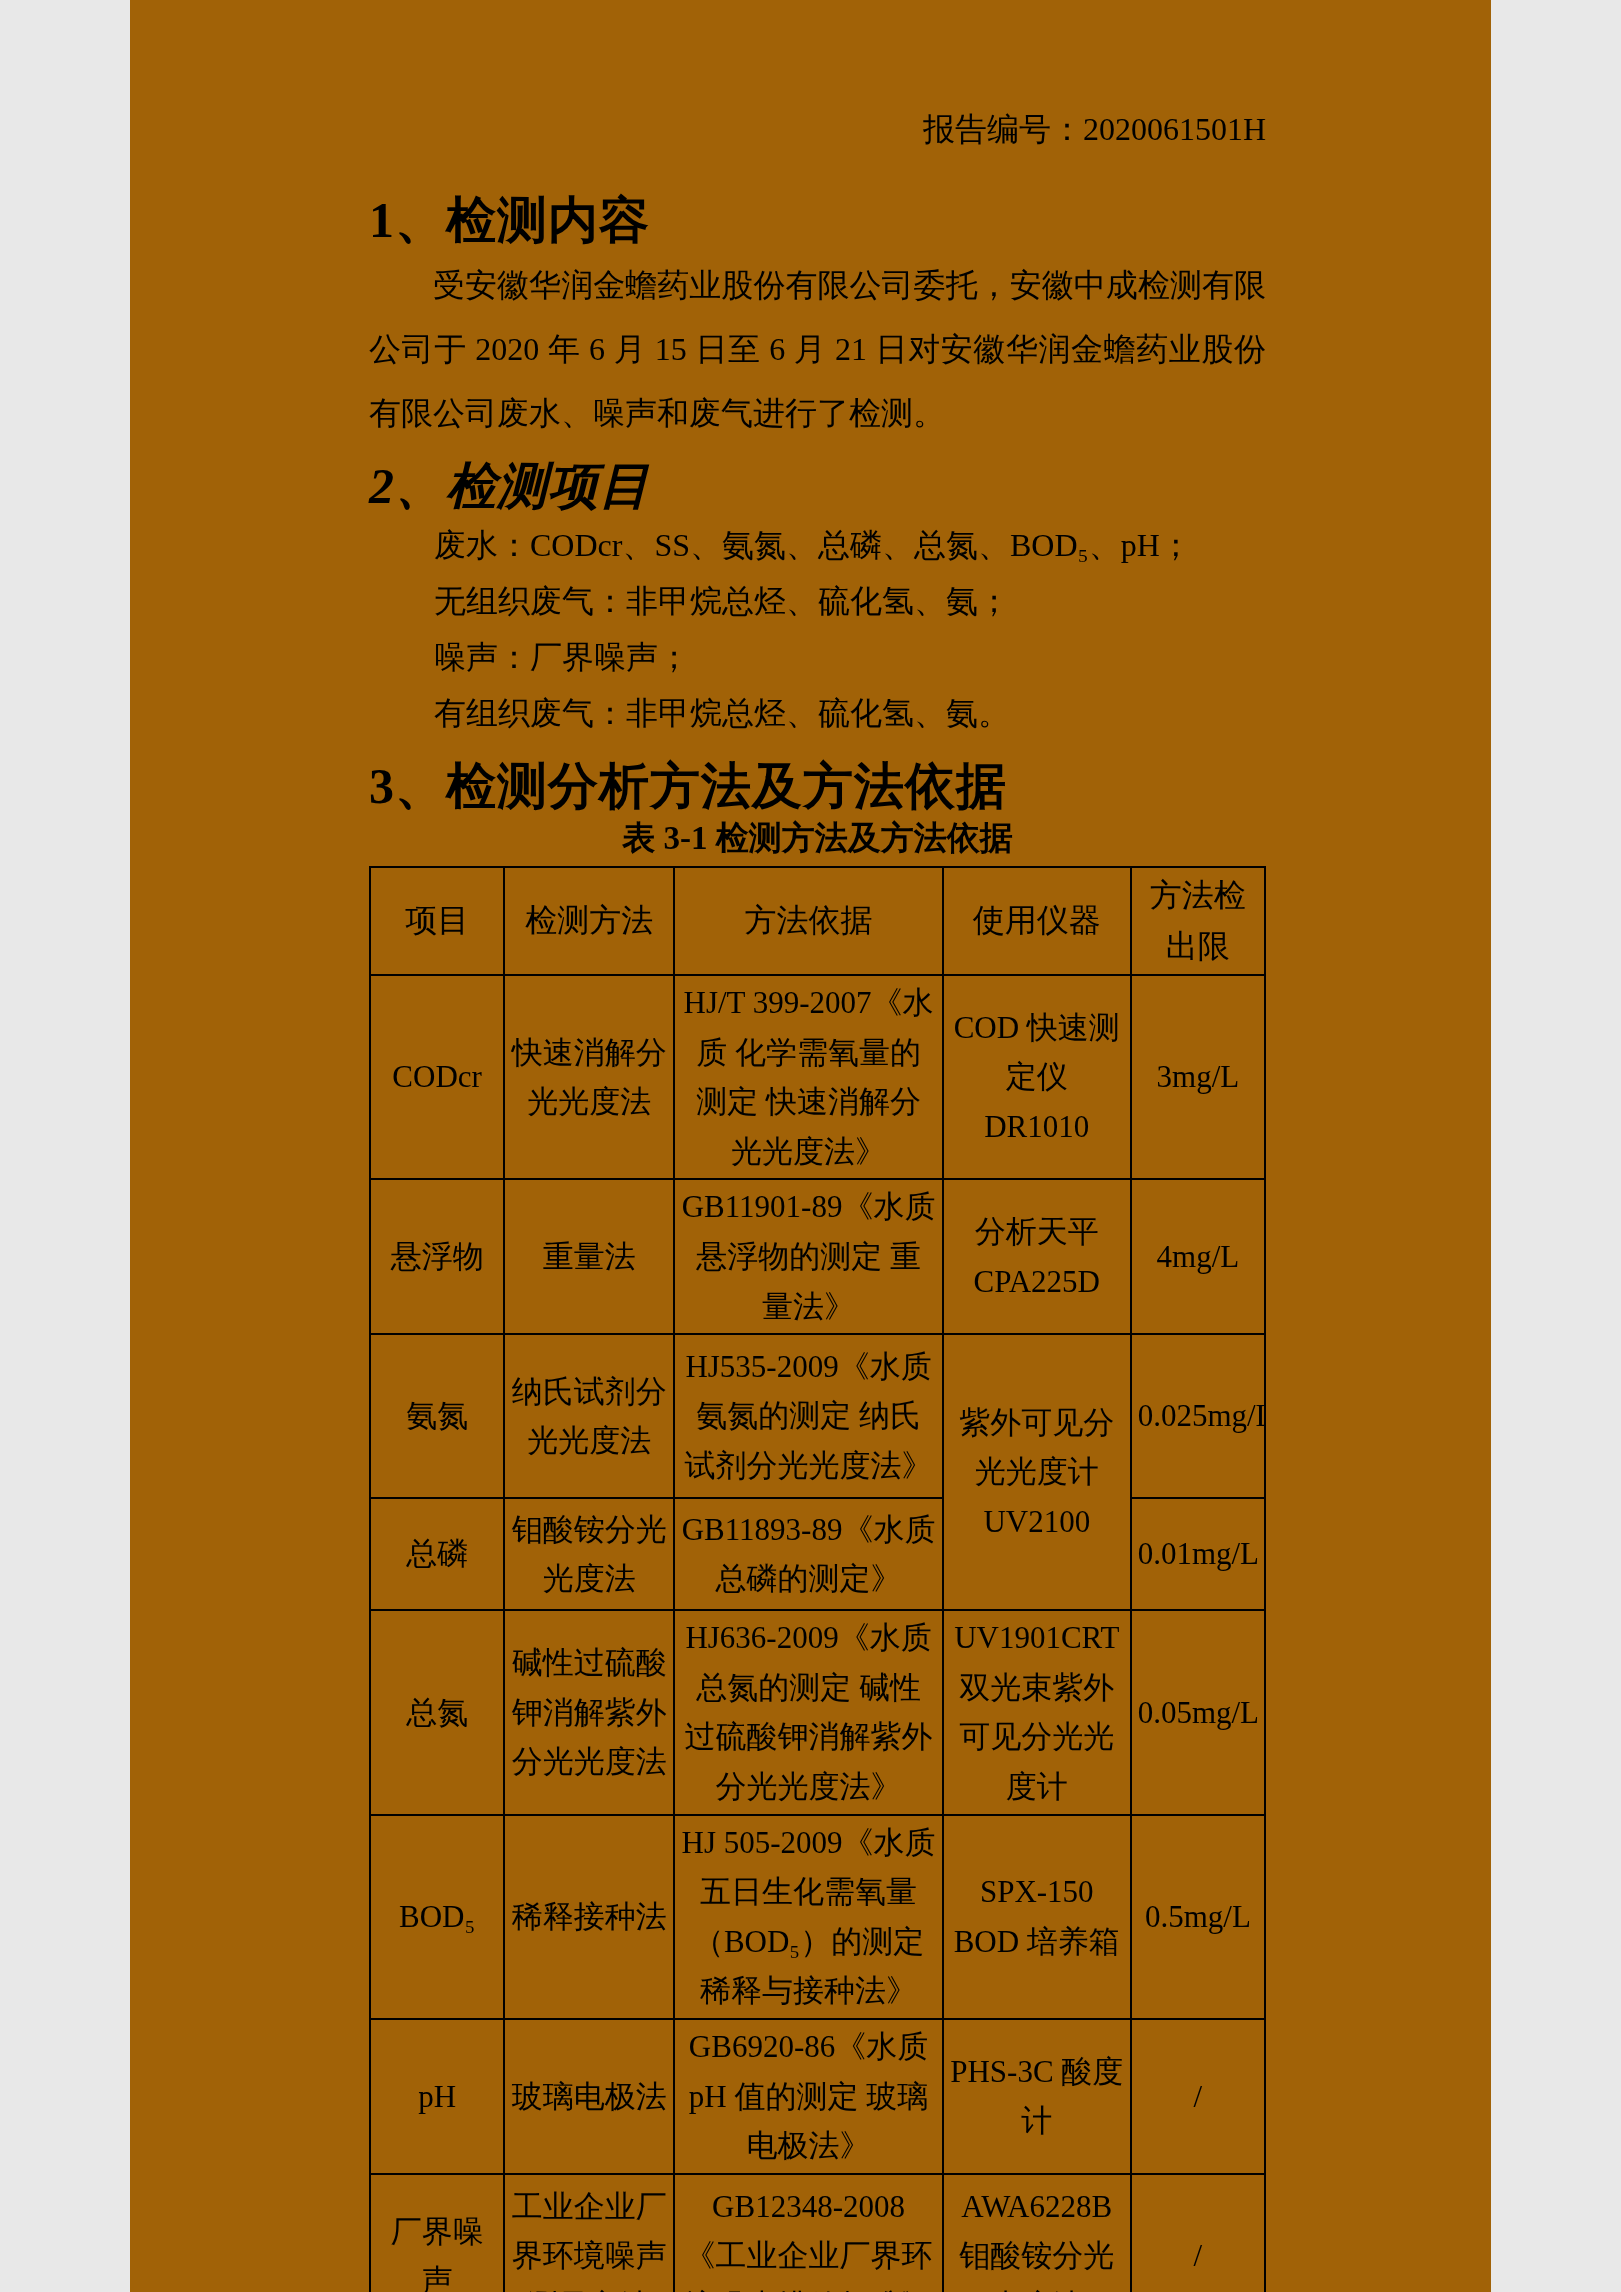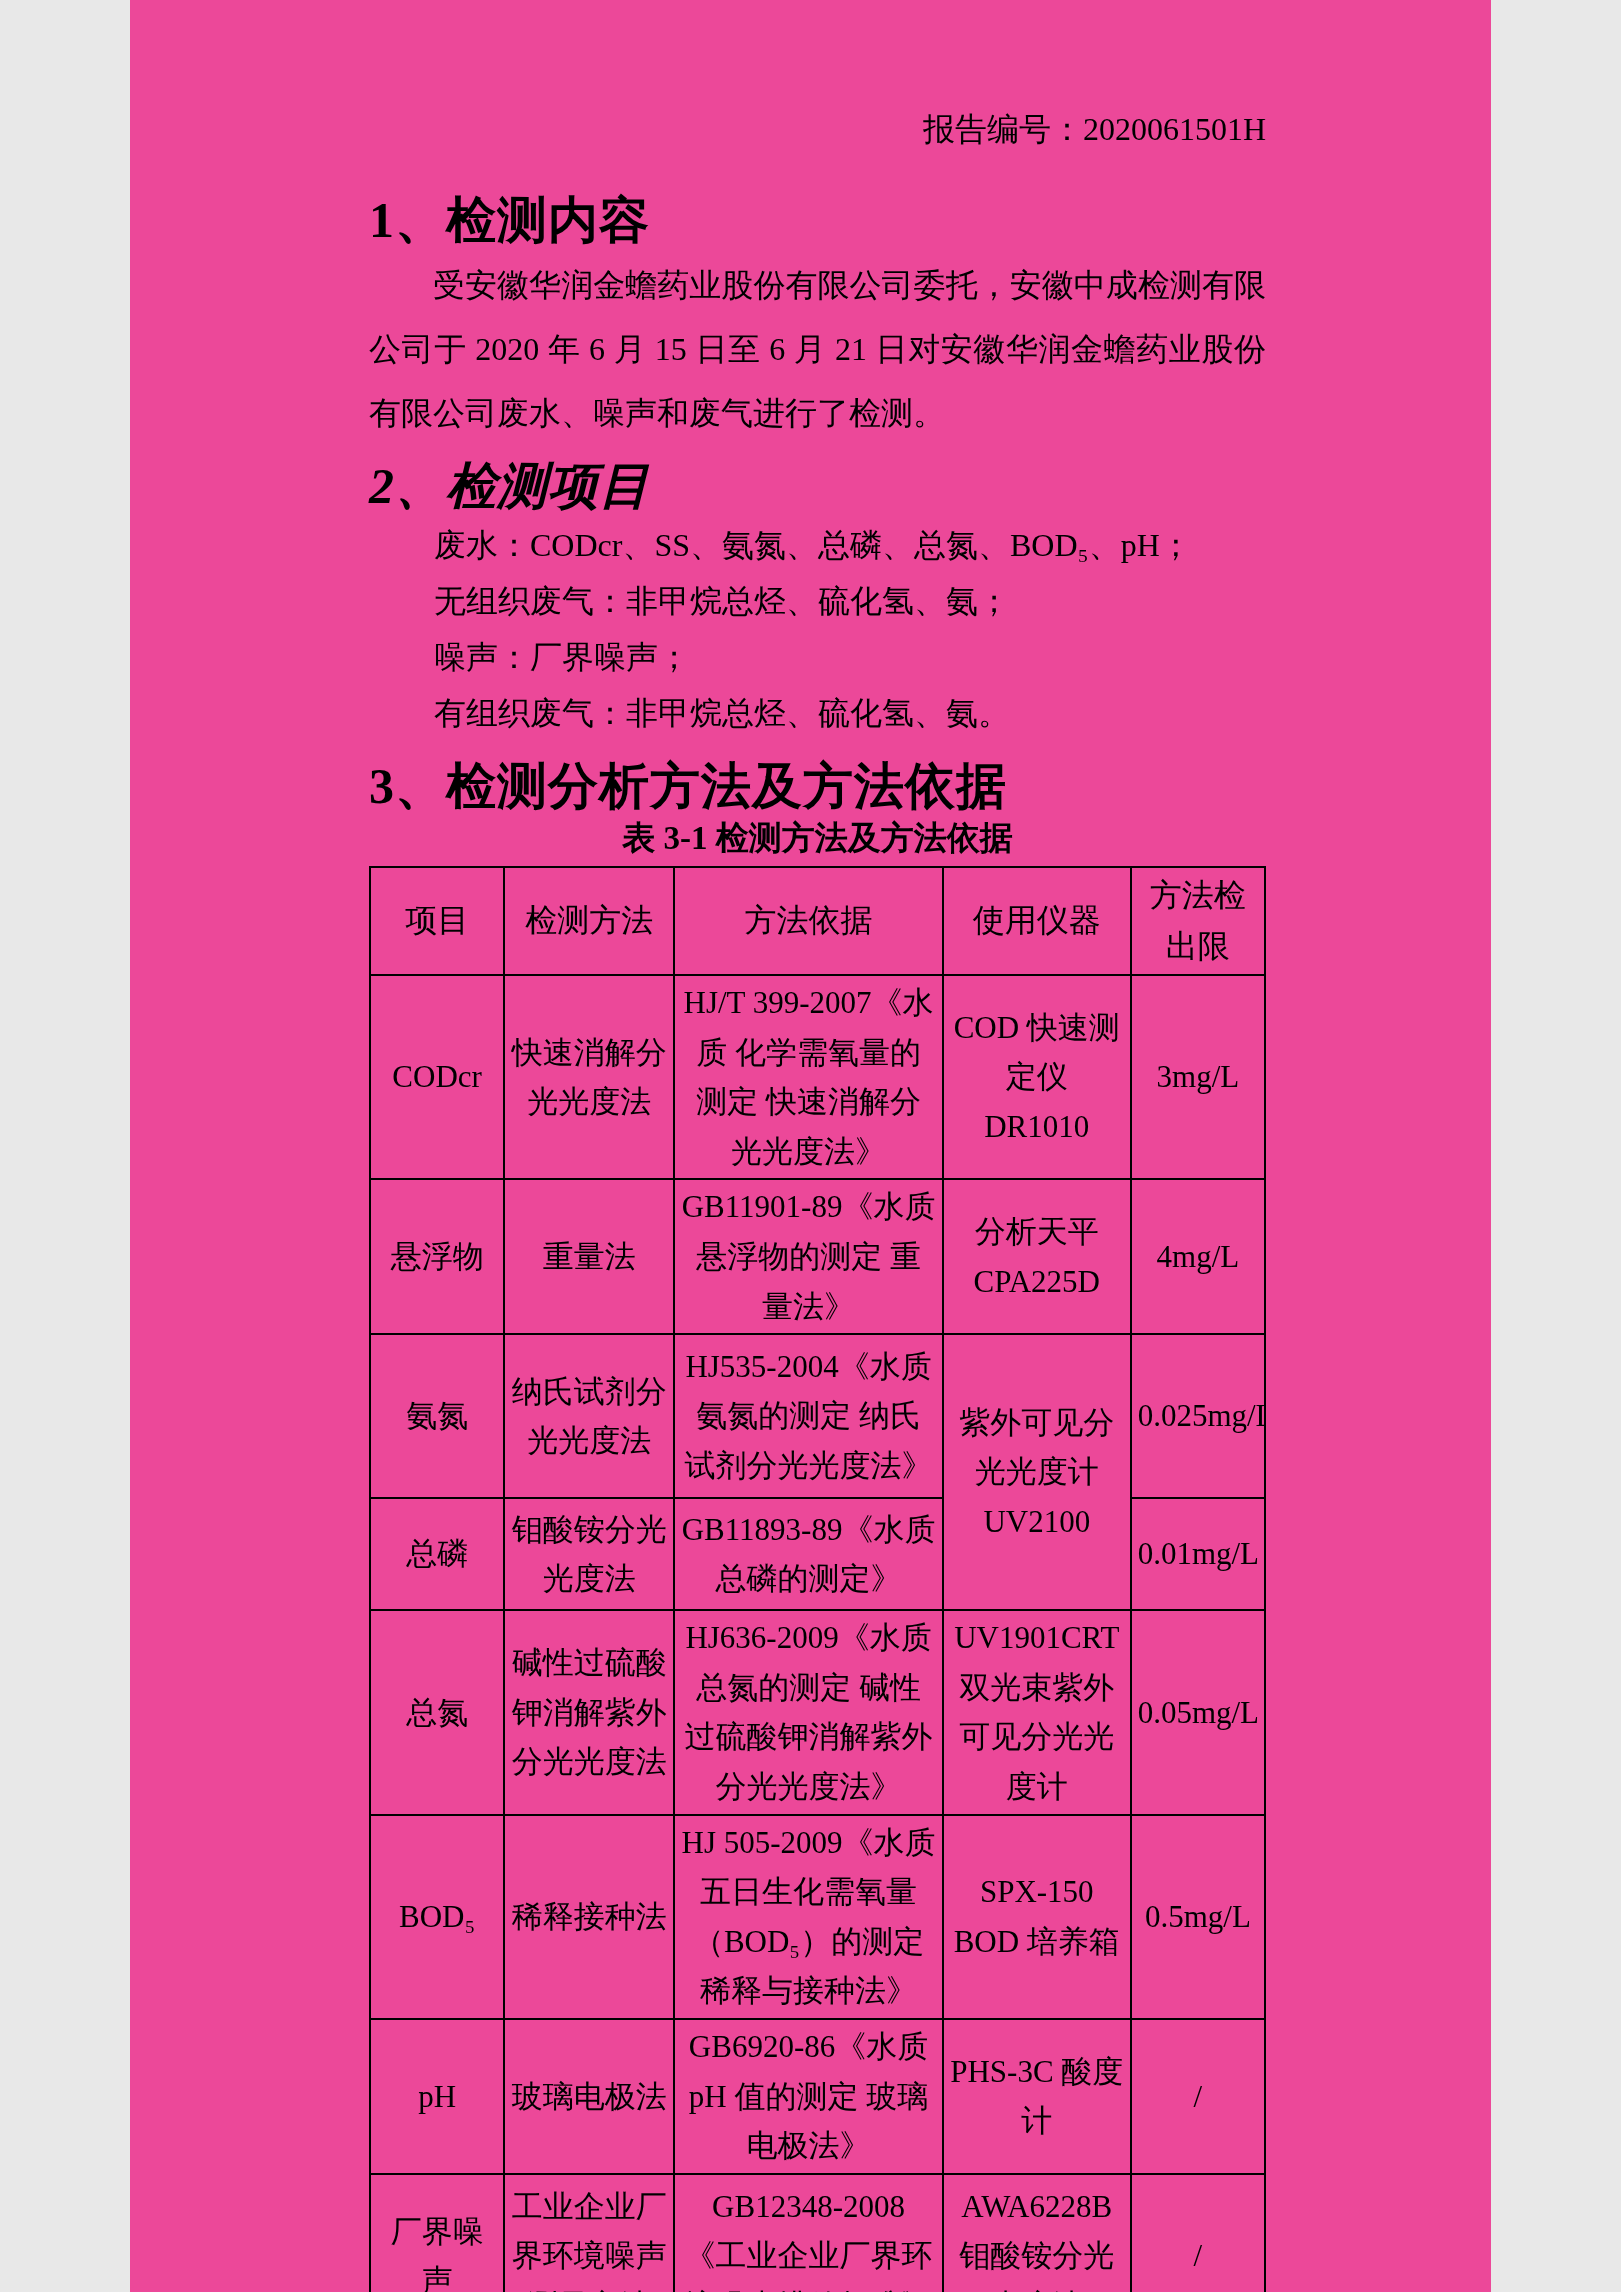--- a/index.html
+++ b/index.html
@@ -1,21 +1,21 @@
 <!DOCTYPE html>
 <html><head>
 <meta charset="utf-8">
 <style>
   html, body { margin: 0; padding: 0; background: #e8e8e8; }
   .page {
     position: relative;
     width: 1361px;
     height: 2293px;
     margin: 0 auto;
-    background: #ec4899;
+    background: #a16207;
     color: #000000;
     font-family: "Liberation Serif", "DejaVu Serif", serif;
     box-sizing: border-box;
     overflow: hidden;
   }
   .content {
     margin: 0 225px 0 239px;
   }
   .report-no {
     padding-top: 110px;
@@ -147,21 +147,21 @@
           <td>悬浮物</td>
           <td>重量法</td>
           <td class="basis">GB11901-89《水质 悬浮物的测定 重量法》</td>
           <td class="instr">分析天平
 CPA225D</td>
           <td>4mg/L</td>
         </tr>
         <tr class="rh3">
           <td>氨氮</td>
           <td>纳氏试剂分光光度法</td>
-          <td class="basis">HJ535-2004《水质 氨氮的测定 纳氏试剂分光光度法》</td>
+          <td class="basis">HJ535-2009《水质 氨氮的测定 纳氏试剂分光光度法》</td>
           <td class="instr" rowspan="2">紫外可见分光光度计 UV2100</td>
           <td>0.025mg/L</td>
         </tr>
         <tr class="rh4">
           <td>总磷</td>
           <td>钼酸铵分光光度法</td>
           <td class="basis">GB11893-89《水质 总磷的测定》</td>
           <td>0.01mg/L</td>
         </tr>
         <tr class="rh5">

